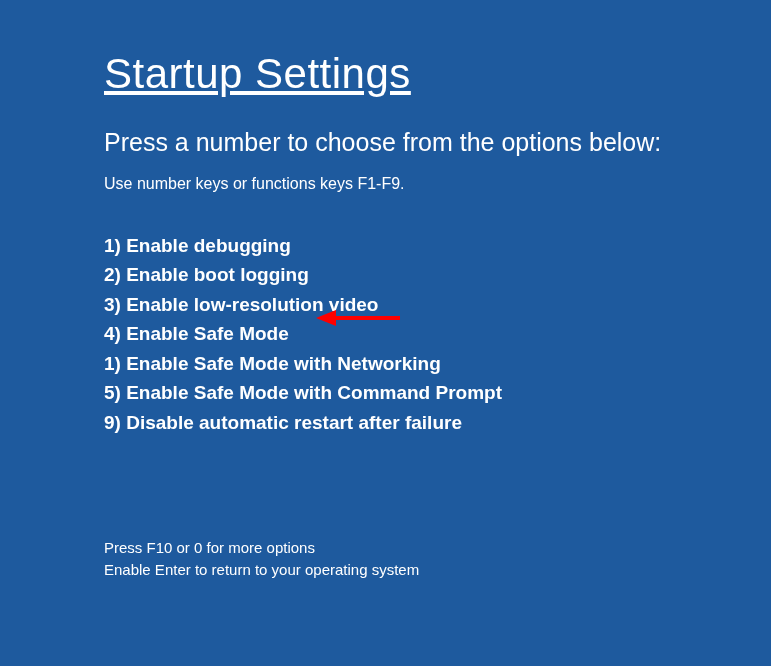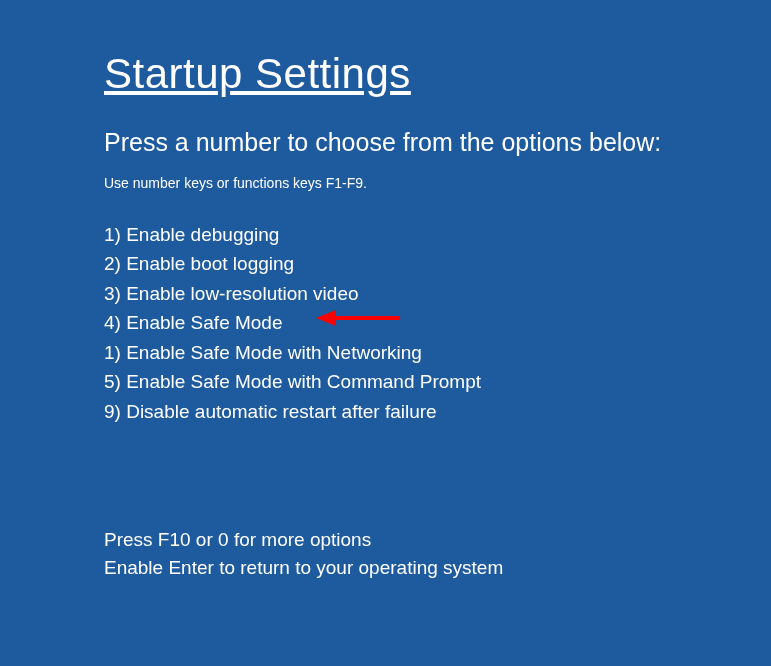--- a/index.html
+++ b/index.html
@@ -23,35 +23,35 @@
       margin-bottom: 30px;
       letter-spacing: 0.5px;
       text-decoration: underline;
     }
     .subtitle {
       font-size: 25px;
       font-weight: 400;
       margin-bottom: 18px;
     }
     .hint {
-      font-size: 14px;
+      font-size: 16px;
       font-weight: 400;
-      margin-bottom: 29px;
+      margin-bottom: 38px;
     }
     .options {
       margin-bottom: 100px;
     }
     .option-item {
       font-size: 19px;
-      font-weight: 400;
+      font-weight: 700;
       line-height: 1.55;
       display: block;
     }
     .footer-line {
-      font-size: 19px;
+      font-size: 15px;
       font-weight: 400;
       line-height: 1.48;
     }
     .arrow {
       position: absolute;
       left: 314px;
       top: 307px;
       width: 88px;
       height: 22px;
       pointer-events: none;

